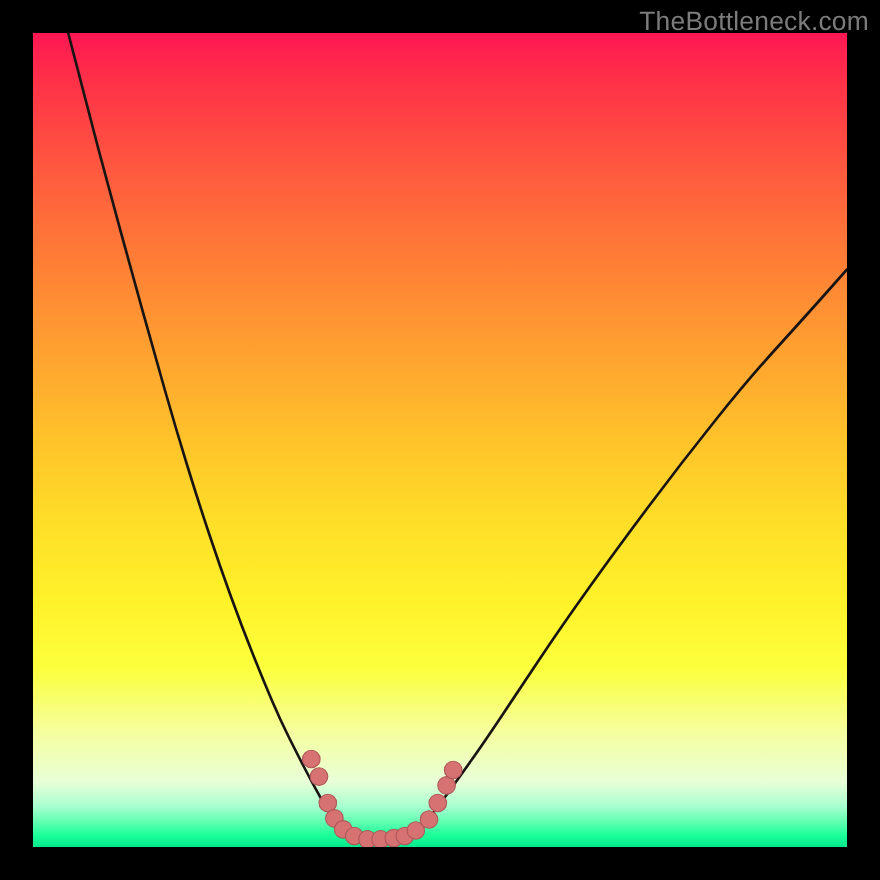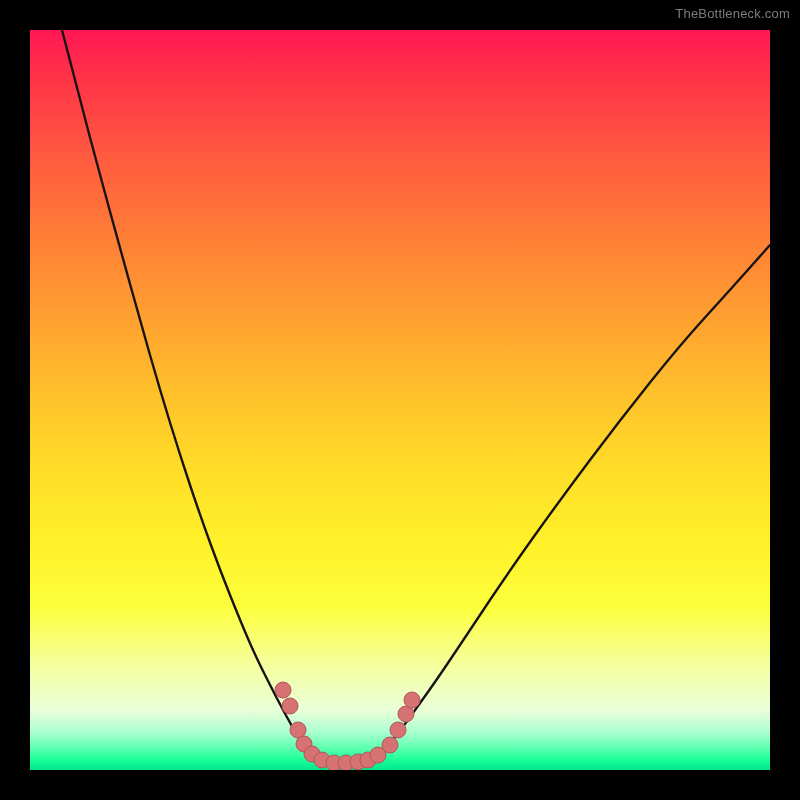--- a/index.html
+++ b/index.html
@@ -41,21 +41,21 @@
       #5effb0 97%,
       #1eff9a 98.5%,
       #00e88c 100%
     );
   }
   .watermark {
     position: absolute;
     top: 6px;
     right: 10px;
     color: #7c7c7c;
-    font-size: 13px;
+    font-size: 24px;
     font-weight: 500;
     letter-spacing: 0.2px;
     user-select: none;
   }
   svg.curve {
     position: absolute;
     left: 0;
     top: 0;
     width: 740px;
     height: 740px;

